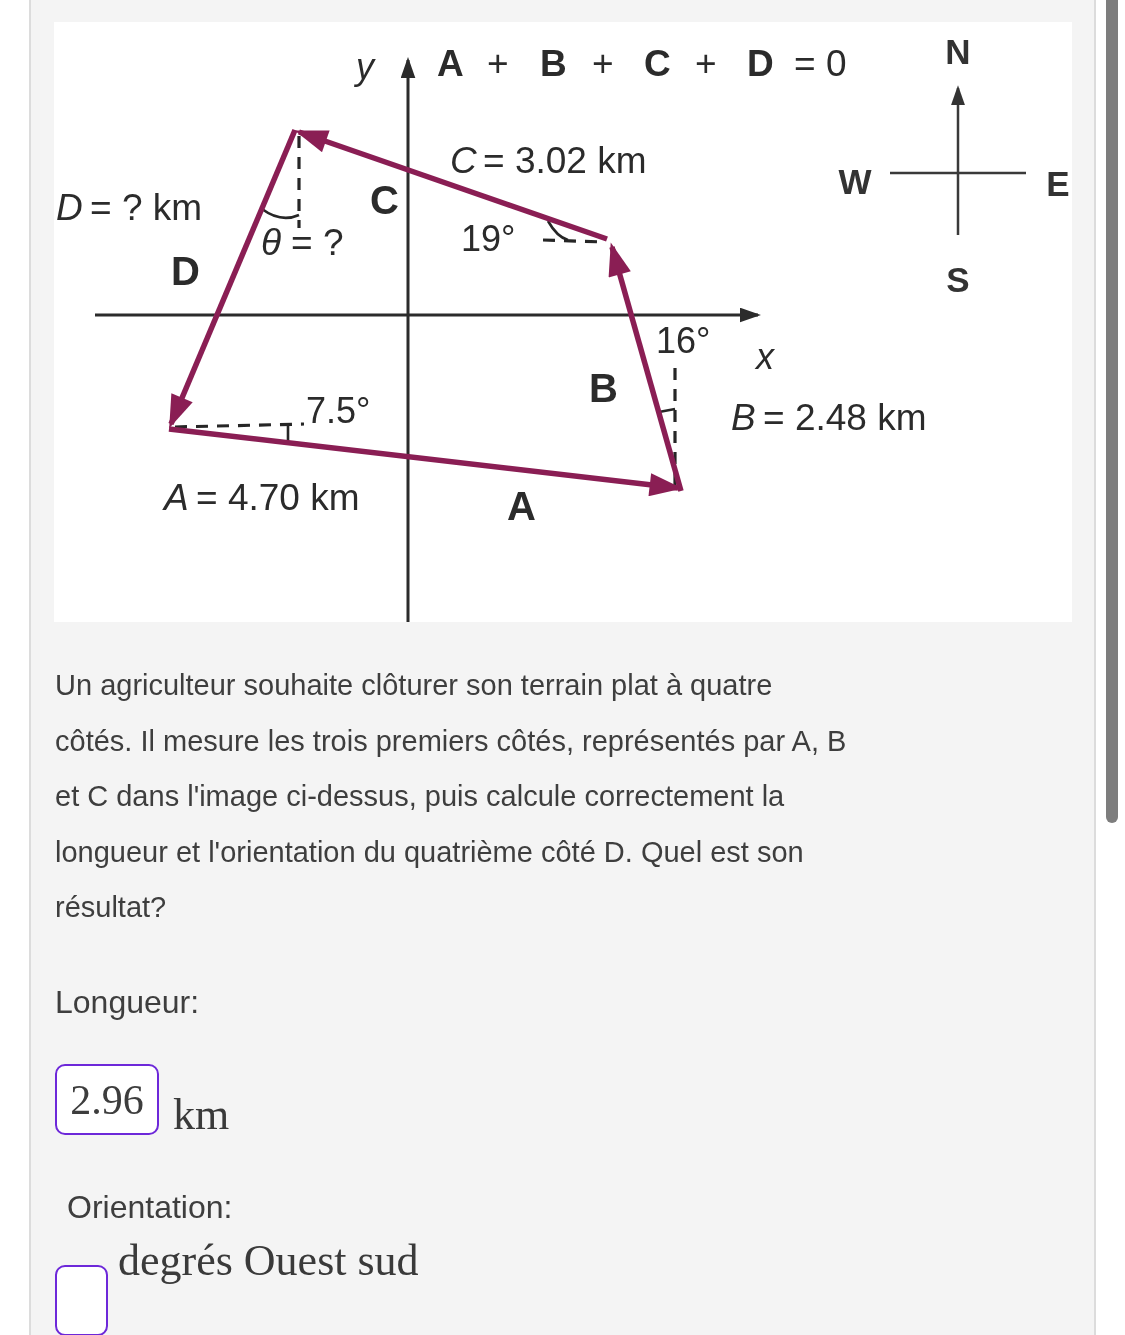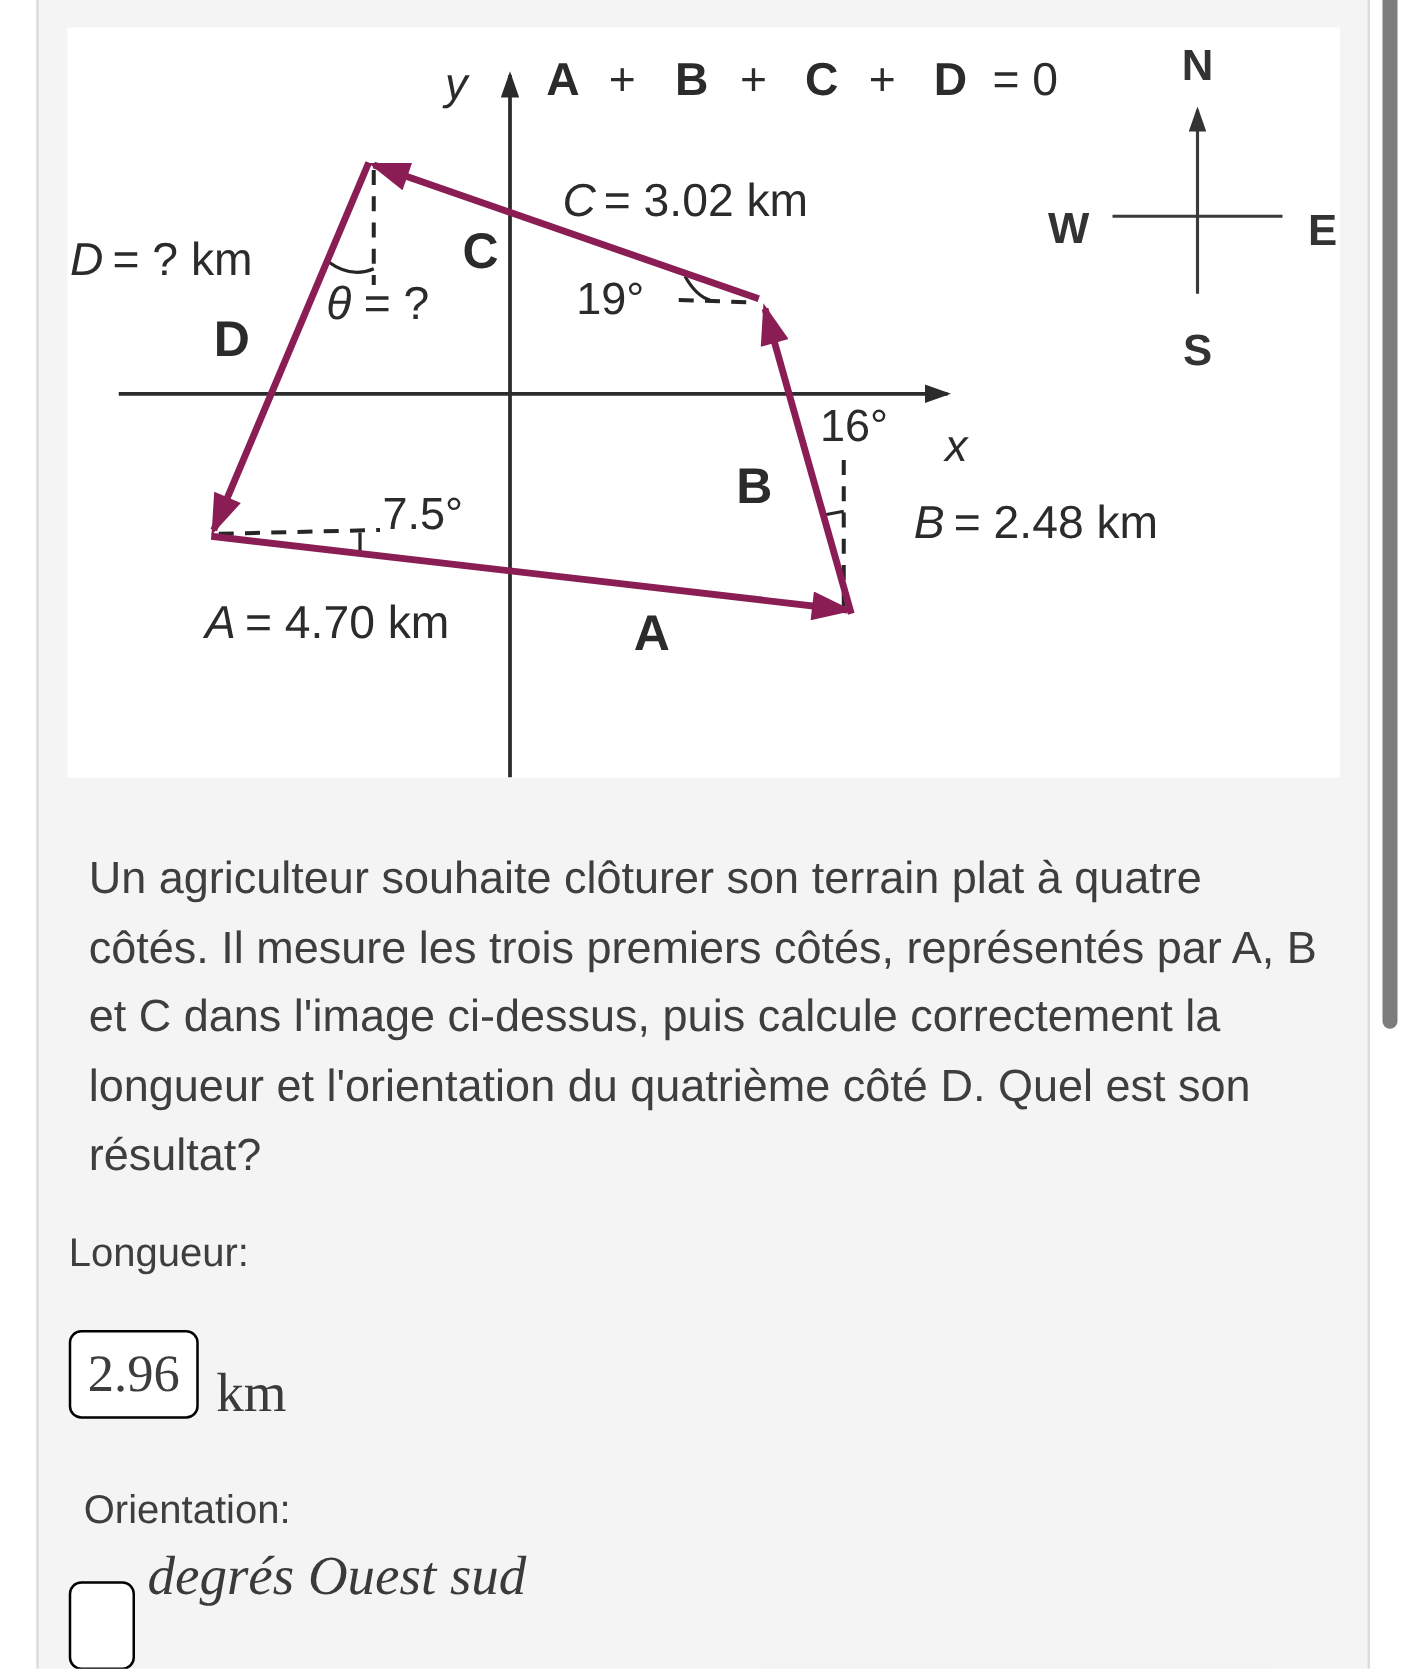--- a/index.html
+++ b/index.html
@@ -15,37 +15,37 @@
   svg text{fill:#2b2b2b;}
   .fig-lbl{font-size:37px;}
   .fig-sym{font-style:italic;}
   .vec-letter{font-size:40px;font-weight:bold;}
   .angle-lbl{font-size:36px;}
   .axis-lbl{font-size:36px;font-style:italic;font-weight:500;}
   .eq{font-size:37px;}
   .eq-b{font-weight:bold;}
   .compass-lbl{font-size:35px;font-weight:600;fill:#333333;}
   .question{
-    position:absolute;left:55px;top:658px;width:1034px;margin:16px;
-    font-size:36px;line-height:55.5px;color:#3e3e3e;white-space:pre-line;
+    position:absolute;left:55px;top:658px;width:1034px;margin:0;
+    font-size:29px;line-height:55.5px;color:#3e3e3e;white-space:pre-line;
   }
   .field-label{position:absolute;left:55px;font-size:32px;color:#3e3e3e;text-align:right;}
   #longueur-label{top:984px;}
   #orientation-label{top:1189px;margin-left:12px;}
   .ans-input{
     position:absolute;box-sizing:border-box;background:#ffffff;
-    border:2px solid #000000;border-radius:10px;
+    border:2px solid #6d28d9;border-radius:10px;
     font-family:"Liberation Serif",serif;font-size:42px;color:#3d3d3d;
     text-align:center;padding:0;outline:none;
   }
   #length-input{left:55px;top:1064px;width:104px;height:71px;}
   #orientation-input{left:55px;top:1265px;width:53px;height:71px;}
   .unit{position:absolute;font-family:"Liberation Serif",serif;color:#3a3a3a;font-size:44px;}
   #length-unit{left:173px;top:1078px;margin-top:11px;}
-  #orientation-unit{left:118px;top:1235px;font-style:italic;}
+  #orientation-unit{left:118px;top:1235px;}
   .scroll-thumb{
     position:absolute;left:1106px;top:0;width:12px;height:823px;
     background:#7d7d7d;border-radius:0 0 6px 6px;
   }
 </style>
 </head>
 <body>
 
 <div class="content-bg"></div>
 <div class="edge-line" id="edge-left"></div>

